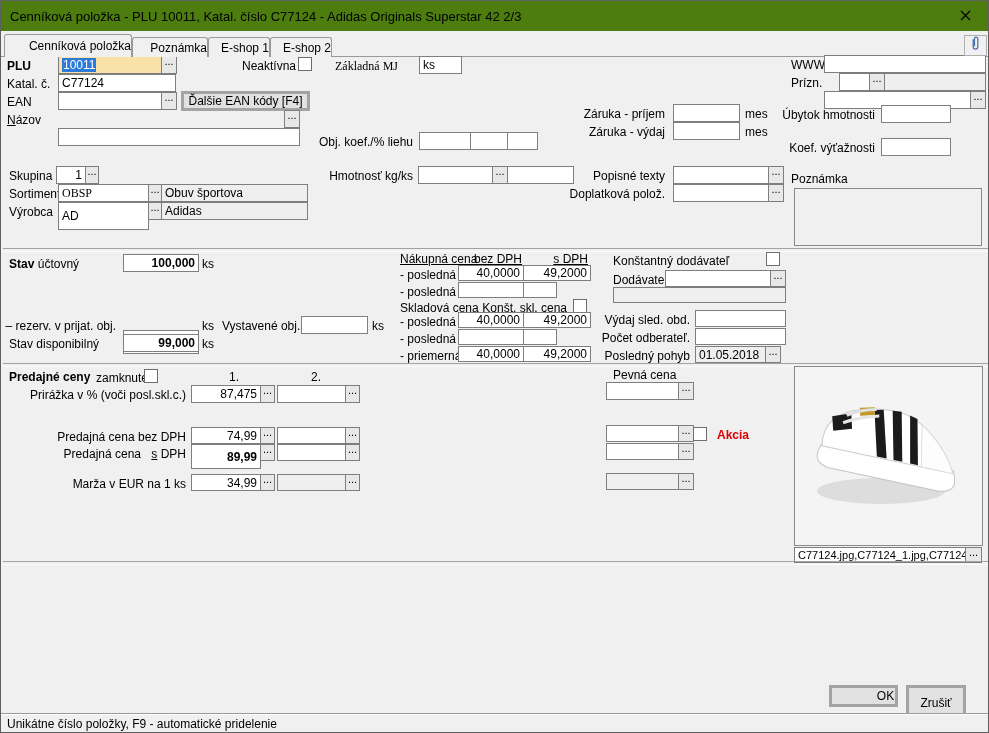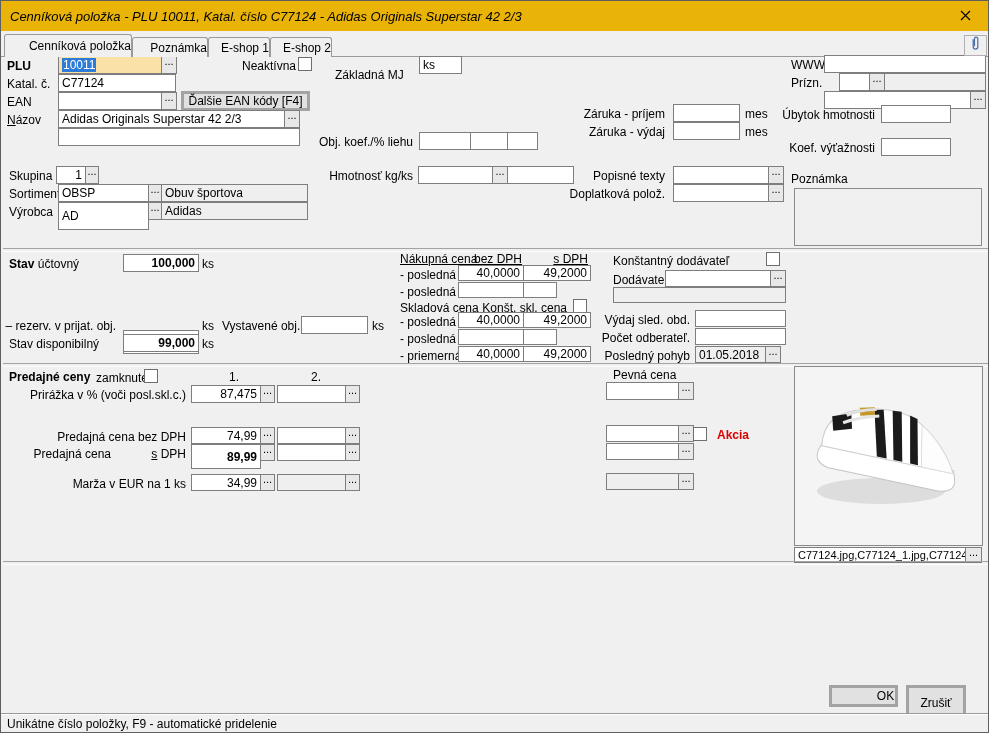--- a/index.html
+++ b/index.html
@@ -1,18 +1,18 @@
 <!DOCTYPE html>
 <html><head>
 <meta charset="utf-8">
 <style>
   html,body{margin:0;padding:0;background:#c8c8c8;}
   .win{position:relative;width:989px;height:733px;background:#f0f0f0;border:1px solid #5f5f5f;
        box-sizing:border-box;font-family:"Liberation Sans",sans-serif;color:#000;overflow:hidden;}
-  .titlebar{position:absolute;left:0;top:0;width:100%;height:30px;background:#eab308;font-style:italic;}
+  .titlebar{position:absolute;left:0;top:0;width:100%;height:30px;background:#4d7c0f;}
   .title{position:absolute;left:9px;top:8px;font-size:13px;white-space:nowrap;}
   .closebtn{position:absolute;right:1px;top:1px;width:44px;height:28px;display:flex;align-items:center;justify-content:center;}
   .tabline{position:absolute;left:0;top:55px;width:989px;height:1px;background:#9a9a9a;}
   .tab{position:absolute;box-sizing:border-box;background:#f0f0f0;border:1px solid #9a9a9a;border-bottom:none;
        border-radius:3px 3px 0 0;font-size:12px;display:flex;align-items:center;justify-content:flex-end;z-index:2;}
   .tab.active{top:33px;height:23px;z-index:3;background:#f0f0f0;}
   .tab.rest{top:36px;height:20px;}
   .clipbtn{position:absolute;left:963px;top:34px;width:23px;height:21px;box-sizing:border-box;border:1px solid #b0b0b0;
        background:#f0f0f0;display:flex;align-items:center;justify-content:center;z-index:3;}
   .l{position:absolute;white-space:nowrap;font-size:12px;line-height:14px;}
@@ -74,33 +74,32 @@
     </span>
   </div>
 
   <div class="l b" style="left:6px;top:58px;">PLU</div>
   <div class="i" style="left:57px;top:55px;width:104px;height:18px;background:#fae1a7;">
     <span class="sel">10011</span>
     </div>
   <div class="d" style="left:160px;top:55px;width:16px;height:18px;">...</div>
   <div class="l" style="left:241px;top:58px;">Neaktívna</div>
   <div class="c" style="left:297px;top:56px;"></div>
-  <div class="l" style="left:334px;top:67px;">Základná MJ</div>
+  <div class="l" style="left:334px;top:58px;font-family:Liberation Serif, serif;">Základná MJ</div>
   <div class="i" style="left:418px;top:55px;width:43px;height:18px;">ks</div>
 
   <div class="l" style="left:6px;top:76px;">Katal. č.</div>
   <div class="i" style="left:57px;top:73px;width:118px;height:18px;">C77124</div>
 
   <div class="l" style="left:6px;top:94px;">EAN</div>
   <div class="i" style="left:57px;top:91px;width:104px;height:18px;"></div>
   <div class="d" style="left:160px;top:91px;width:16px;height:18px;">...</div>
   <div class="btn" style="left:180px;top:90px;width:129px;height:20px;">Ďalšie EAN kódy  [F4]</div>
 
   <div class="l" style="left:6px;top:112px;"><span class="ul">N</span><span>ázov</span></div>
-  <div class="i" style="left:57px;top:109px;width:227px;height:18px;">Adidas Originals Superstar 42 2/3</div>
   <div class="d" style="left:283px;top:109px;width:16px;height:18px;">...</div>
   <div class="i" style="left:57px;top:127px;width:242px;height:18px;"></div>
 
   <div class="l" style="left:790px;top:57px;">WWW</div>
   <div class="i" style="left:823px;top:54px;width:162px;height:18px;"></div>
   <div class="l" style="left:790px;top:75px;">Prízn.</div>
   <div class="i" style="left:838px;top:72px;width:31px;height:18px;"></div>
   <div class="d" style="left:868px;top:72px;width:16px;height:18px;">...</div>
   <div class="i g" style="left:883px;top:72px;width:102px;height:18px;"></div>
   <div class="i" style="left:823px;top:90px;width:147px;height:18px;"></div>
@@ -133,21 +132,21 @@
   <div class="d" style="left:767px;top:165px;width:16px;height:18px;">...</div>
   <div class="lr" style="right:323px;top:186px;">Doplatková polož.</div>
   <div class="i" style="left:672px;top:183px;width:96px;height:18px;"></div>
   <div class="d" style="left:767px;top:183px;width:16px;height:18px;">...</div>
 
   <div class="l" style="left:8px;top:168px;">Skupina</div>
   <div class="i n" style="left:55px;top:165px;width:30px;height:18px;">1</div>
   <div class="d" style="left:84px;top:165px;width:14px;height:18px;">...</div>
 
   <div class="l" style="left:8px;top:186px;">Sortiment</div>
-  <div class="i" style="left:57px;top:183px;width:91px;height:18px;">OBSP</div>
+  <div class="i" style="left:57px;top:183px;width:91px;height:18px;font-family:Liberation Serif, serif;">OBSP</div>
   <div class="d" style="left:147px;top:183px;width:14px;height:18px;">...</div>
   <div class="i g" style="left:160px;top:183px;width:147px;height:18px;">Obuv športova</div>
 
   <div class="l" style="left:8px;top:204px;">Výrobca</div>
   <div class="i" style="left:57px;top:201px;width:91px;height:28px;">AD</div>
   <div class="d" style="left:147px;top:201px;width:14px;height:18px;">...</div>
   <div class="i g" style="left:160px;top:201px;width:147px;height:18px;">Adidas</div>
 
   <div class="l" style="left:790px;top:171px;">Poznámka</div>
   <div class="memo" style="left:793px;top:187px;width:188px;height:58px;"></div>
@@ -221,21 +220,21 @@
   <div class="d" style="left:259px;top:384px;width:15px;height:18px;">...</div>
   <div class="i" style="left:276px;top:384px;width:69px;height:18px;"></div>
   <div class="d" style="left:344px;top:384px;width:15px;height:18px;">...</div>
 
   <div class="lr" style="right:802px;top:429px;">Predajná cena bez DPH</div>
   <div class="i n" style="left:190px;top:426px;width:70px;height:17px;">74,99</div>
   <div class="d" style="left:259px;top:426px;width:15px;height:17px;">...</div>
   <div class="i" style="left:276px;top:426px;width:69px;height:17px;"></div>
   <div class="d" style="left:344px;top:426px;width:15px;height:17px;">...</div>
 
-  <div class="lr" style="right:877px;top:446px;">Predajná cena</div>
+  <div class="lr" style="right:847px;top:446px;">Predajná cena</div>
   <div class="lr" style="right:802px;top:446px;"><span class="ul">s</span><span> DPH</span></div>
   <div class="i n b" style="left:190px;top:443px;width:70px;height:25px;">89,99</div>
   <div class="d" style="left:259px;top:443px;width:15px;height:17px;">...</div>
   <div class="i" style="left:276px;top:443px;width:69px;height:17px;"></div>
   <div class="d" style="left:344px;top:443px;width:15px;height:17px;">...</div>
 
   <div class="lr" style="right:802px;top:476px;">Marža v EUR na 1   ks</div>
   <div class="i n" style="left:190px;top:473px;width:70px;height:17px;">34,99</div>
   <div class="d" style="left:259px;top:473px;width:15px;height:17px;">...</div>
   <div class="i g" style="left:276px;top:473px;width:69px;height:17px;"></div>

